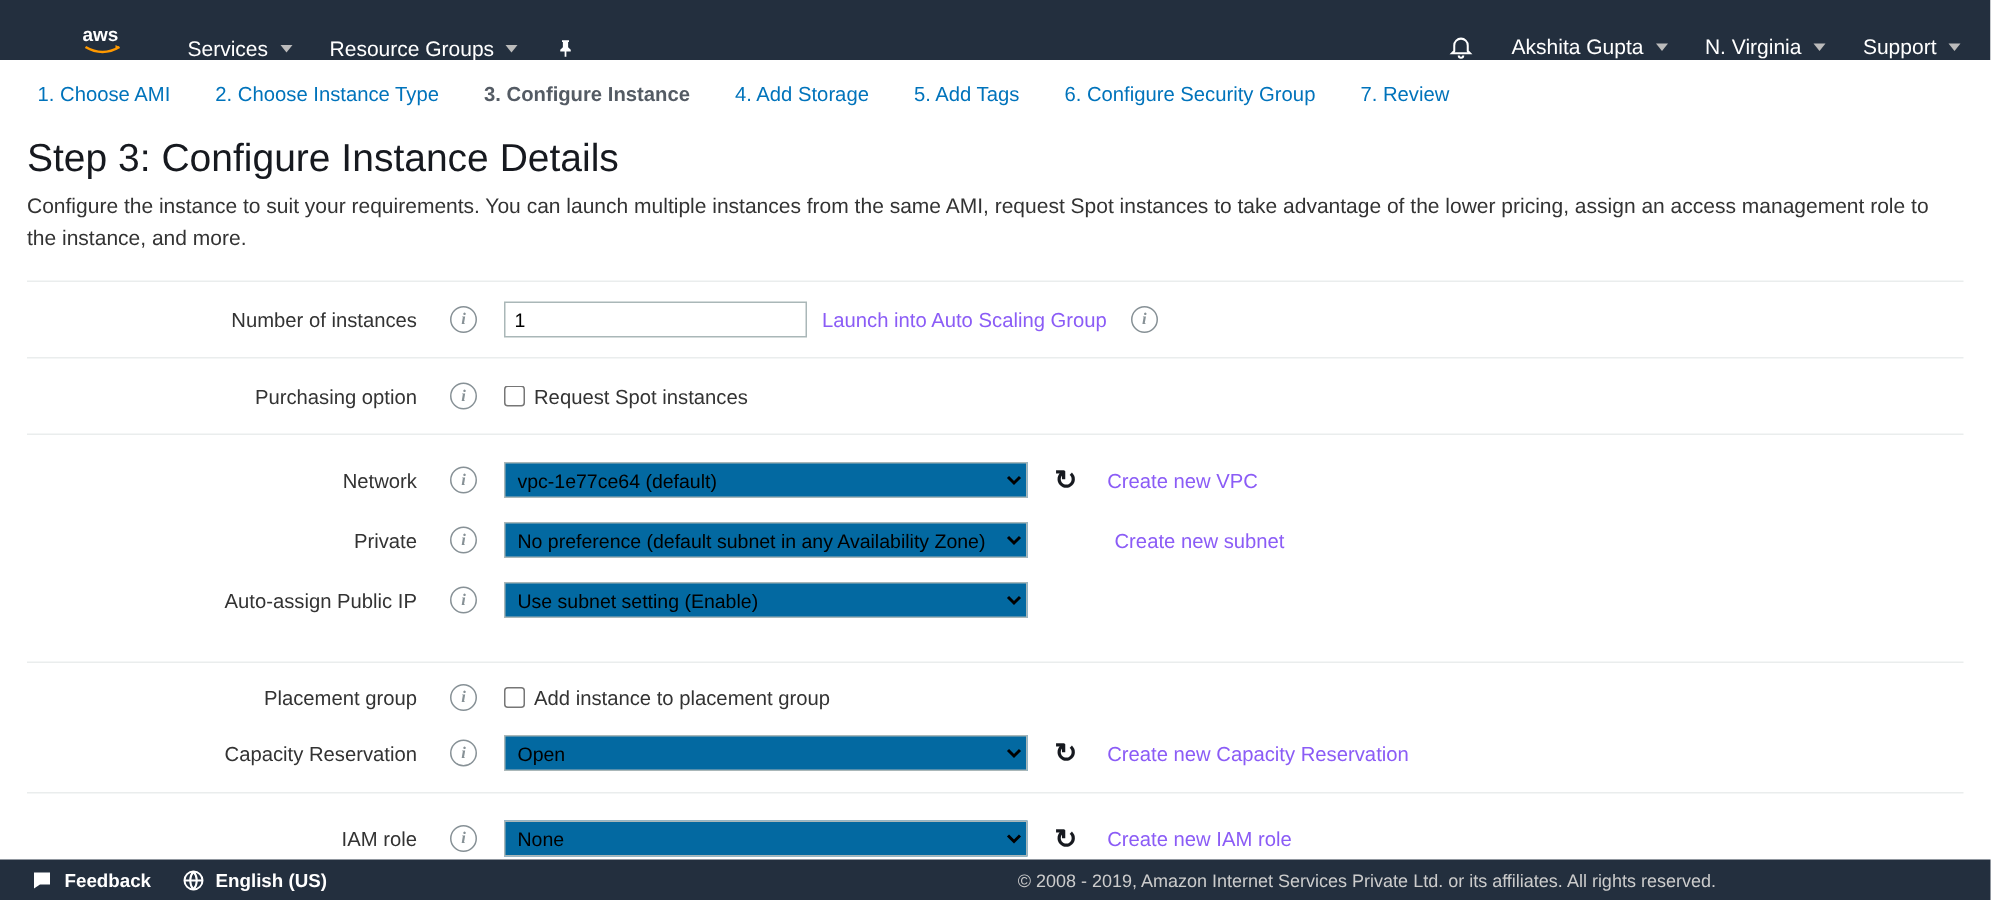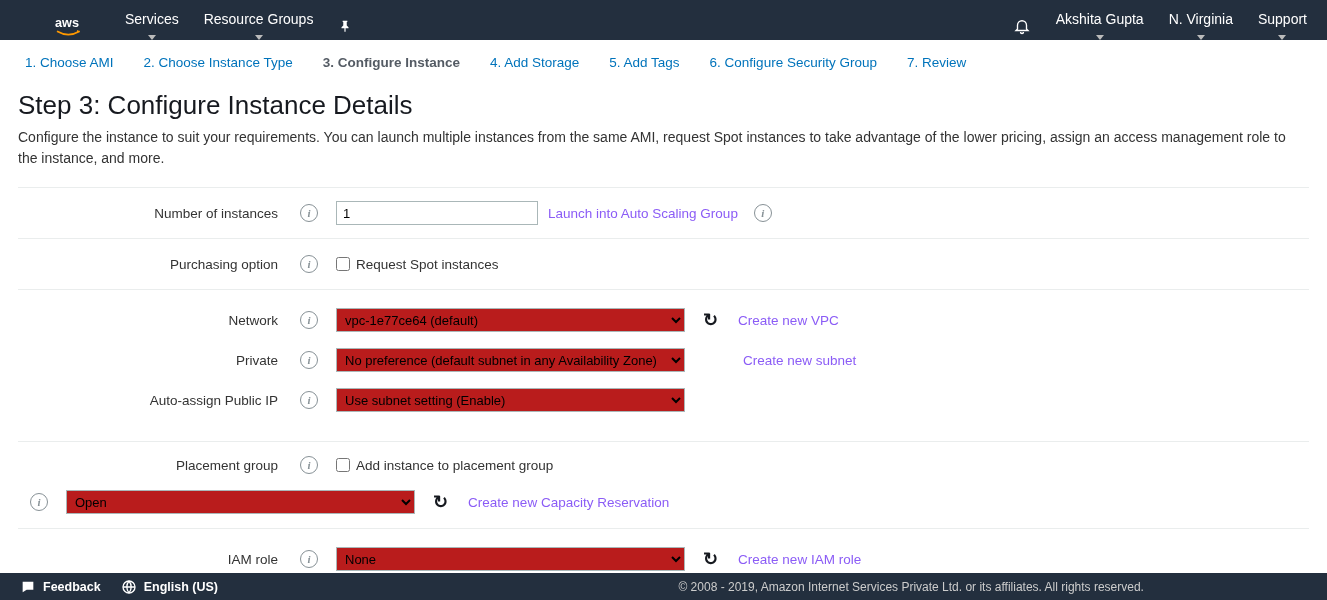--- a/index.html
+++ b/index.html
@@ -3,21 +3,21 @@
 <meta charset="utf-8">
 <style>
   * { box-sizing: border-box; margin: 0; padding: 0; }
   body { font-family: "Amazon Ember", "Helvetica Neue", Helvetica, Arial, sans-serif; font-size: 14px; color: #16191f; background: #fff; width: 1327px; }
   
   
   .topnav { background: #232f3e; height: 40px; display: flex; align-items: flex-end; color: #fff; padding: 0 20px; }
   .topnav .logo { margin-right: 30px; margin-left: 35px; }
   .topnav .logo svg { display: block; }
   .topnav .nav-left { display: flex; align-items: center; gap: 25px; }
-  .topnav .nav-item { display: flex; align-items: center; gap: 8px; cursor: pointer; font-size: 14px; flex-direction: column; }
+  .topnav .nav-item { display: flex; align-items: center; gap: 8px; cursor: pointer; font-size: 14px; }
   .topnav .nav-right { margin-left: auto; display: flex; align-items: center; gap: 25px; }
   .topnav .caret { width: 0; height: 0; border-left: 4px solid transparent; border-right: 4px solid transparent; border-top: 5px solid #bbb; }
   .topnav .pin-icon { color: #fff; font-size: 16px; }
   .topnav .bell-icon svg { stroke: #fff; }
   
   
   .steps { display: flex; gap: 30px; padding: 15px 20px 10px 25px; border-bottom: 0; }
   .steps a { color: #0073bb; text-decoration: none; font-size: 13.5px; cursor: pointer; }
   .steps a.active { color: #545b64; font-weight: bold; cursor: default; }
   
@@ -26,21 +26,21 @@
   .page-title { font-size: 26px; font-weight: 400; color: #16191f; margin-bottom: 6px; }
   .page-desc { font-size: 14px; color: #333; margin-bottom: 18px; line-height: 1.5; }
   .form-row { display: flex; align-items: center; padding: 8px 0; min-height: 40px; }
   .form-row.tall { min-height: 50px; }
   .form-label { width: 270px; text-align: right; padding-right: 10px; color: #333; font-size: 13.5px;}
   .info-icon { width: 18px; height: 18px; border: 1.5px solid #879196; border-radius: 50%; display: inline-flex; align-items: center; justify-content: center; font-size: 11px; color: #879196; font-style: italic; font-family: Georgia, serif; font-weight: bold; margin-left: 6px; cursor: pointer;}
   .info-col { width: 48px; display:flex; align-items:center; padding-left:6px;}
   .form-controls { display: flex; align-items: center; gap: 10px; }
   
   input[type=text].num-input { width: 202px; height: 24px; border: 1px solid #aab7b8; padding: 2px 6px; font-size: 13px; }
-  select.wide { width: 349px; height: 24px; border: 1px solid #aab7b8; background: #b91c1c; font-size: 13px; padding: 0 4px; }
+  select.wide { width: 349px; height: 24px; border: 1px solid #aab7b8; background: #0369a1; font-size: 13px; padding: 0 4px; }
   .link { color: #8b5cf6; text-decoration: none; font-size: 13.5px; cursor: pointer; }
   .refresh-icon { font-size: 18px; font-weight: bold; color: #16191f; cursor: pointer; margin: 0 10px 0 8px; }
   
   .checkbox-row { display:flex; align-items:center; gap:6px; }
   .checkbox-row input[type=checkbox] { width:14px; height:14px; }
   .checkbox-row label { font-size: 13.5px; color:#333; }
   
   hr.sep { border: none; border-top: 1px solid #eaeded; margin: 0; }
   
   
@@ -186,20 +186,21 @@
     <div class="info-col">
         <span class="info-icon">i</span>
       </div>
     <div class="form-controls checkbox-row">
       <input type="checkbox" style="">
       <label>Add instance to placement group</label>
     </div>
   </div>
 
   <div class="form-row" style="padding-bottom:14px;">
+    <div class="form-label">Capacity Reservation</div>
     <div class="info-col">
         <span class="info-icon">i</span>
       </div>
     <div class="form-controls">
       <select class="wide"><option>Open</option></select>
       <span class="refresh-icon">↻</span>
       <a class="link">Create new Capacity Reservation</a>
     </div>
   </div>
   <hr class="sep">

